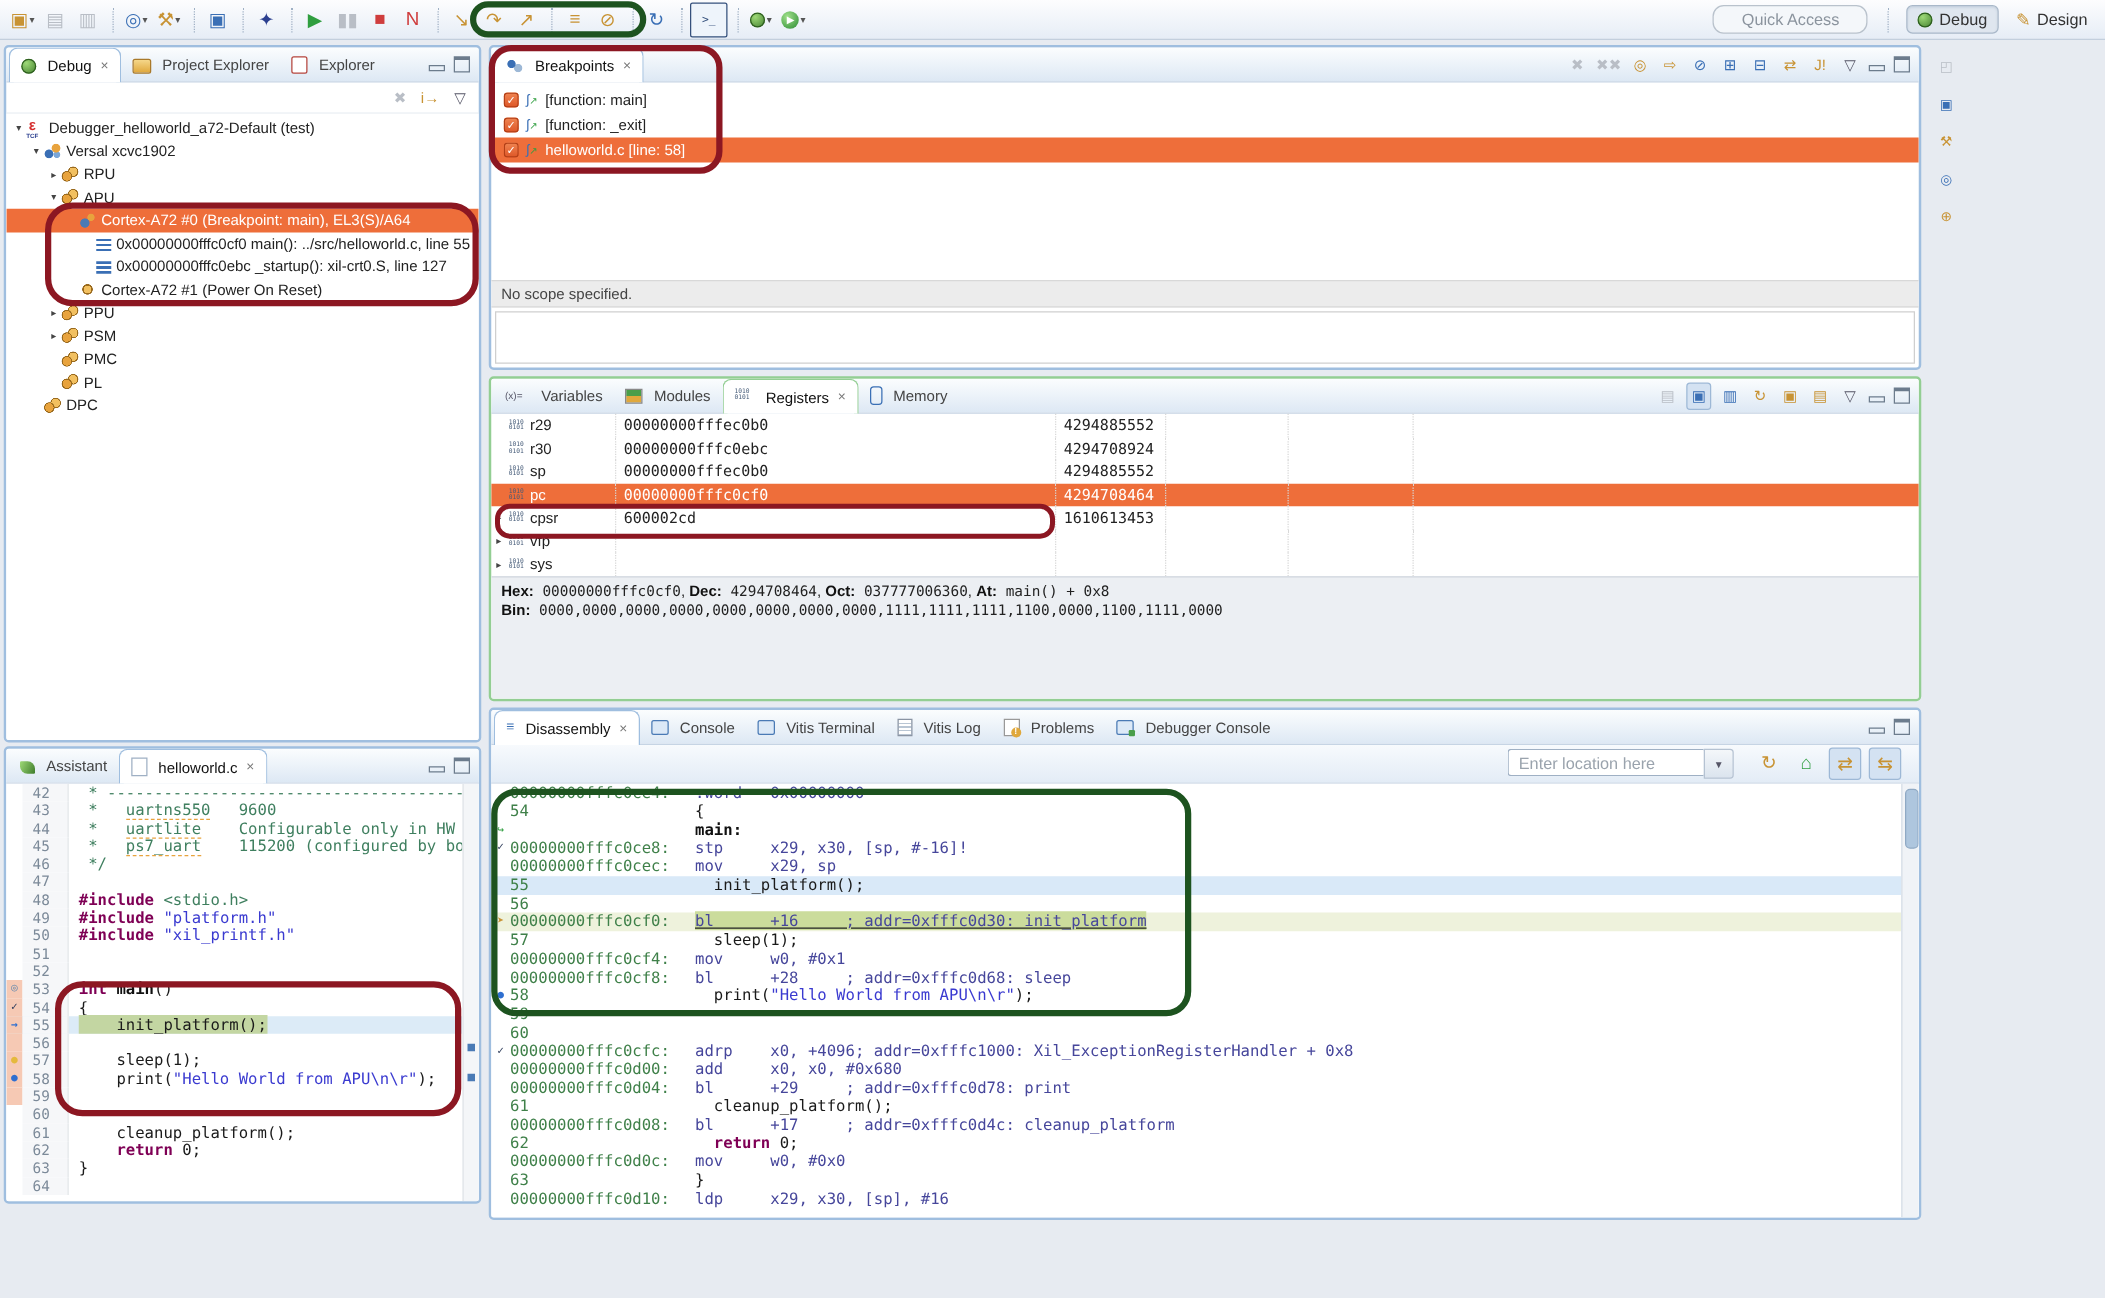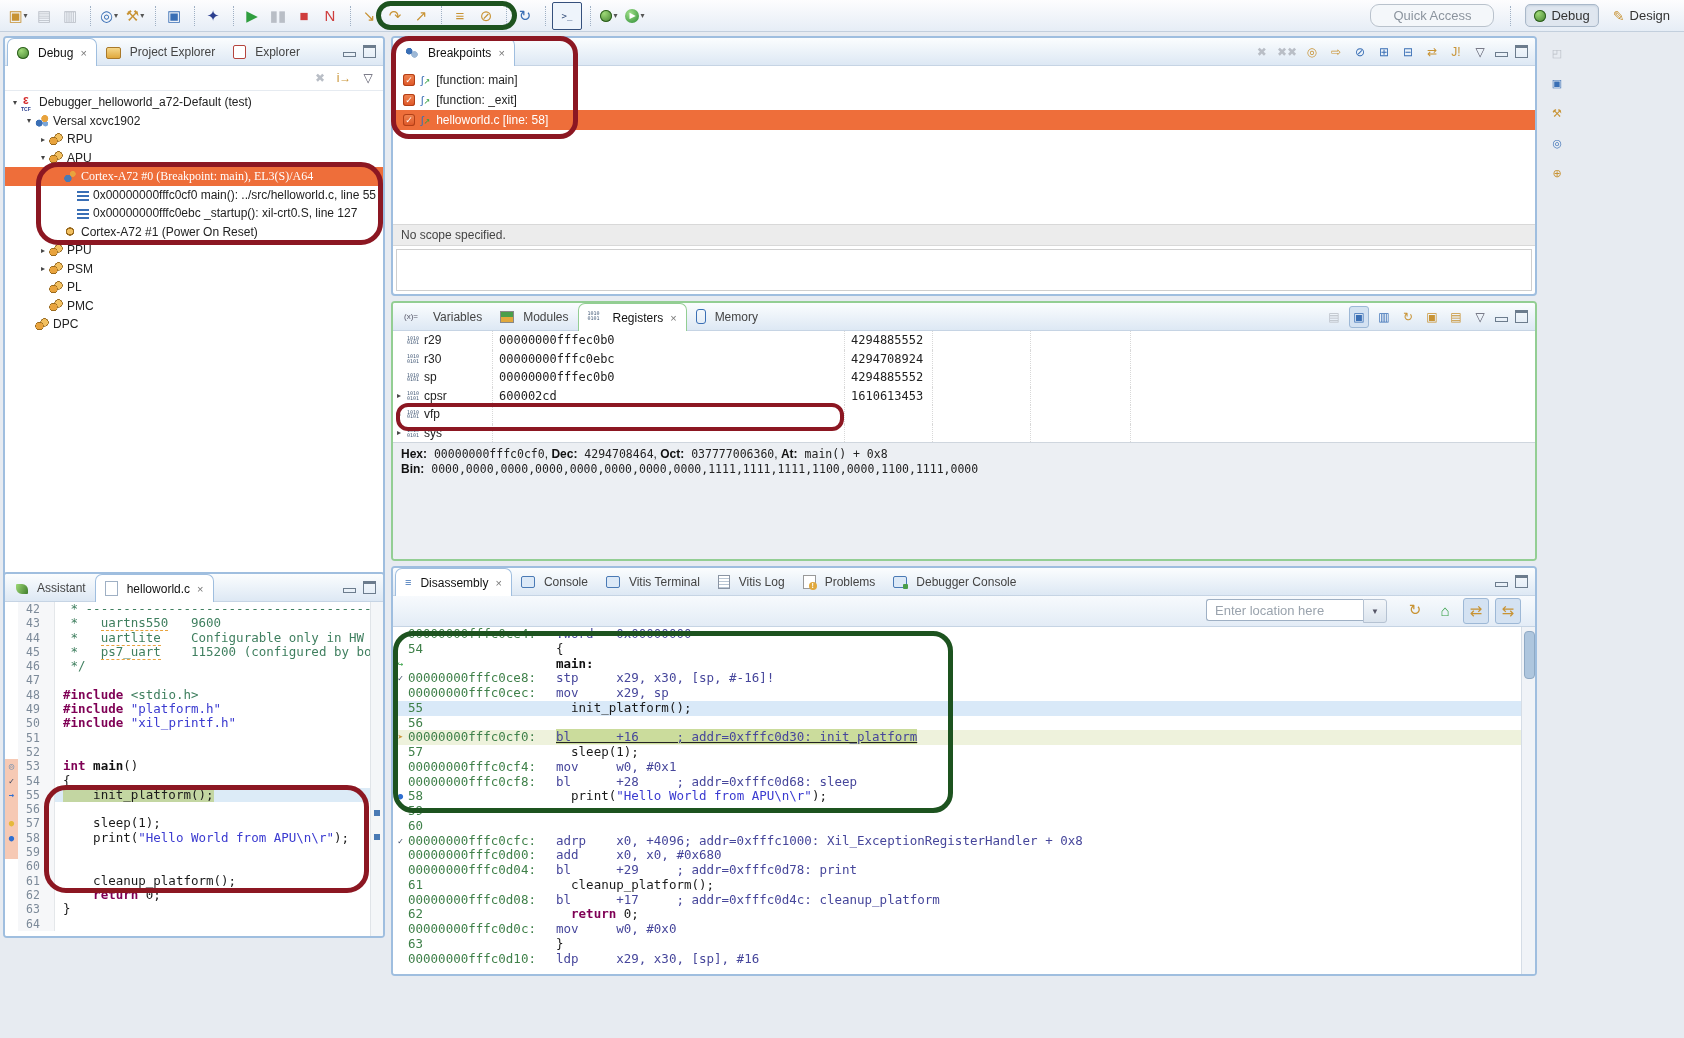--- a/index.html
+++ b/index.html
@@ -255,21 +255,21 @@
         <div class="trow" style="padding-left: 32px;">
           <span class="twist">▸</span>
           <span class="ti ic-processor-group-icon"></span>
           <span>RPU</span>
         </div>
         <div class="trow" style="padding-left: 32px;">
           <span class="twist">▾</span>
           <span class="ti ic-processor-group-icon"></span>
           <span>APU</span>
         </div>
-        <div class="trow sel" style="padding-left: 46px; font-family: Liberation Serif, serif;">
+        <div class="trow sel" style="padding-left: 46px;">
           <span class="twist"></span>
           <span class="ti ic-core-icon"></span>
           <span>Cortex-A72 #0 (Breakpoint: main), EL3(S)/A64</span>
         </div>
         <div class="trow" style="padding-left: 60px;">
           <span class="twist"></span>
           <span class="ti ic-stack-frame-icon"></span>
           <span>0x00000000fffc0cf0 main(): ../src/helloworld.c, line 55</span>
         </div>
         <div class="trow" style="padding-left: 60px;">
@@ -288,36 +288,36 @@
           <span>PPU</span>
         </div>
         <div class="trow" style="padding-left: 32px;">
           <span class="twist">▸</span>
           <span class="ti ic-processor-group-icon"></span>
           <span>PSM</span>
         </div>
         <div class="trow" style="padding-left: 32px;">
           <span class="twist"></span>
           <span class="ti ic-processor-group-icon"></span>
-          <span>PL</span>
+          <span>PMC</span>
         </div>
         <div class="trow" style="padding-left: 32px;">
           <span class="twist"></span>
           <span class="ti ic-processor-group-icon"></span>
-          <span>PMC</span>
+          <span>PL</span>
         </div>
         <div class="trow" style="padding-left: 18px;">
           <span class="twist"></span>
           <span class="ti ic-processor-group-icon"></span>
           <span>DPC</span>
         </div>
       </div>
   </div>
 
-  <div class="panel" id="editor-panel" style="left:3px;top:572px;width:382px;height:366px;">
+  <div class="panel" id="editor-panel" style="left:3px;top:597px;width:382px;height:366px;">
     <div class="tabbar">
       <span id="editor-tabs" style="display:flex;">
           <span class="tab">
             <span class="ti ic-assistant-icon"></span>
             <span>Assistant</span>
           </span>
           <span class="tab active">
             <span class="ti ic-cfile-icon"></span>
             <span>helloworld.c</span>
             <span class="tabclose">×</span>
@@ -478,20 +478,33 @@
             <span class="regico">1010
 0101</span>
             <span>sp</span>
           </span>
           <span class="rcell c-hex">00000000fffec0b0</span>
           <span class="rcell c-dec">4294885552</span>
           <span class="rcell c-desc"></span>
           <span class="rcell c-mne"></span>
           <span class="rcell c-fill"></span>
         </div>
+        <div class="rrow sel">
+          <span class="rcell c-name" style="padding-left: 4px;">
+            <span class="rtwist"></span>
+            <span class="regico">1010
+0101</span>
+            <span>pc</span>
+          </span>
+          <span class="rcell c-hex">00000000fffc0cf0</span>
+          <span class="rcell c-dec">4294708464</span>
+          <span class="rcell c-desc"></span>
+          <span class="rcell c-mne"></span>
+          <span class="rcell c-fill"></span>
+        </div>
         <div class="rrow">
           <span class="rcell c-name" style="padding-left: 4px;">
             <span class="rtwist">▸</span>
             <span class="regico">1010
 0101</span>
             <span>cpsr</span>
           </span>
           <span class="rcell c-hex">600002cd</span>
           <span class="rcell c-dec">1610613453</span>
           <span class="rcell c-desc"></span>

